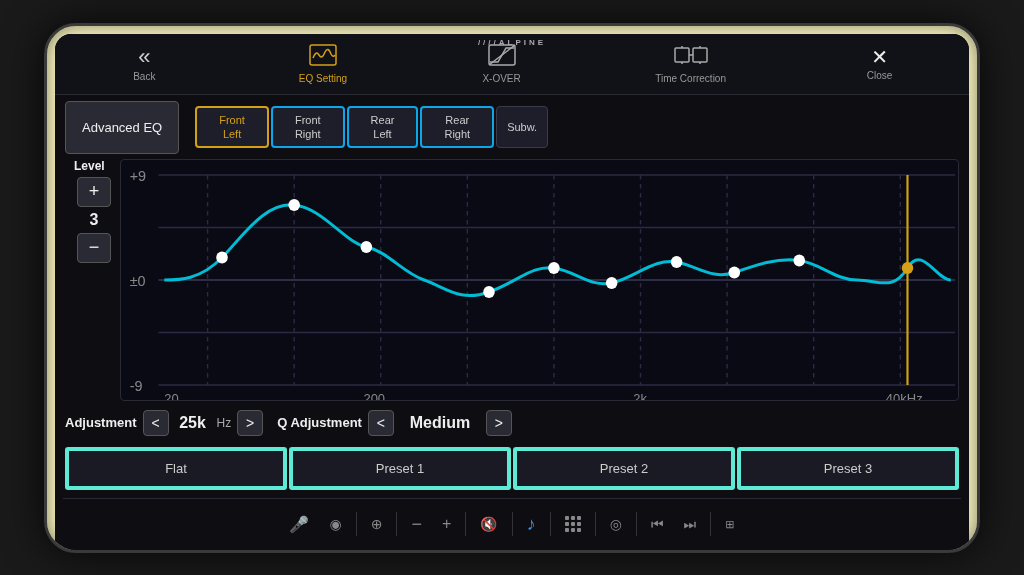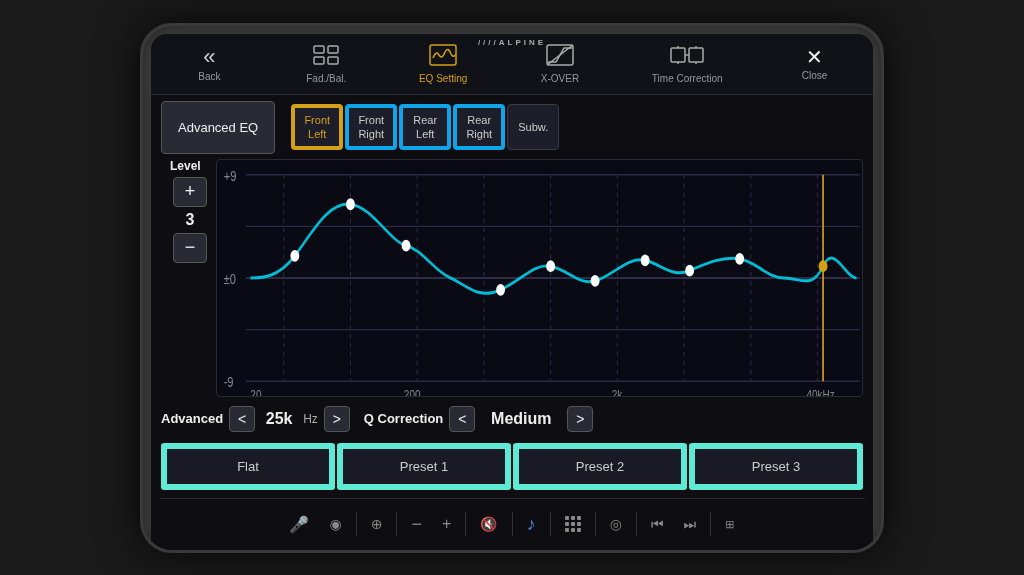--- a/index.html
+++ b/index.html
@@ -8,23 +8,23 @@
       display: flex;
       align-items: center;
       justify-content: center;
       width: 1024px;
       height: 575px;
       font-family: Arial, sans-serif;
       overflow: hidden;
     }
 
     .device-frame {
-      width: 744px;
+      width: 936px;
       height: 530px;
-      background: #404040;
+      background: #fef9c3;
       border-radius: 32px;
       border: 3px solid #3a3a3a;
       box-shadow: 0 0 40px rgba(0,0,0,0.8), inset 0 0 20px rgba(0,0,0,0.5);
       display: flex;
       flex-direction: column;
       overflow: hidden;
       position: relative;
     }
 
     .screen {
@@ -113,23 +113,23 @@
     }
 
     .channel-tabs {
       display: flex;
       gap: 2px;
       margin-left: 10px;
     }
 
     .channel-tab {
       background: #1e1e2a;
-      border: 4px solid #0ea5e9;
+      border: 2px solid #0ea5e9;
       color: #ccc;
-      padding: 5px 0;
+      padding: 5px 22px;
       border-radius: 4px;
       font-size: 11px;
       cursor: pointer;
       text-align: center;
       line-height: 1.3;
       min-width: 52px;
     }
 
     .channel-tab.active {
       background: #1e1e2a;
@@ -264,21 +264,21 @@
     
     .preset-row {
       display: flex;
       gap: 2px;
       padding: 2px 0;
     }
 
     .preset-btn {
       flex: 1;
       background: #1a1a25;
-      border: 6px solid #5eead4;
+      border: 4px solid #5eead4;
       color: #ccc;
       padding: 10px 5px;
       font-size: 13px;
       cursor: pointer;
       text-align: center;
       border-radius: 3px;
     }
 
     
     .bottom-bar {
@@ -356,31 +356,20 @@
   <div class="screen">
 
     <div class="top-nav">
       <span class="alpine-logo">////ALPINE</span>
 
       <div class="nav-item">
         <div class="nav-icon">«</div>
         <div class="nav-label">Back</div>
       </div>
 
-      <div class="nav-item">
-        <div class="nav-icon">
-          <svg width="28" height="22" viewBox="0 0 28 22">
-            <rect x="2" y="2" width="10" height="7" rx="1" fill="none" stroke="#aaa" stroke-width="1.5"></rect>
-            <rect x="16" y="2" width="10" height="7" rx="1" fill="none" stroke="#aaa" stroke-width="1.5"></rect>
-            <rect x="2" y="13" width="10" height="7" rx="1" fill="none" stroke="#aaa" stroke-width="1.5"></rect>
-            <rect x="16" y="13" width="10" height="7" rx="1" fill="none" stroke="#aaa" stroke-width="1.5"></rect>
-          </svg>
-        </div>
-        <div class="nav-label">Fad./Bal.</div>
-      </div>
 
       <div class="nav-item active">
         <div class="nav-icon">
           <svg width="28" height="22" viewBox="0 0 28 22">
             <rect x="1" y="1" width="26" height="20" rx="2" fill="none" stroke="#d4a017" stroke-width="1.5"></rect>
             <path d="M4 14 Q7 6 10 11 Q13 16 16 8 Q19 2 22 10 Q24 14 26 11" fill="none" stroke="#d4a017" stroke-width="1.5"></path>
           </svg>
         </div>
         <div class="nav-label">EQ Setting</div>
       </div>
@@ -492,26 +481,26 @@
             <circle cx="340" cy="82" r="4" class="eq-point"></circle>
             <circle cx="385" cy="68" r="4" class="eq-point"></circle>
             <circle cx="425" cy="75" r="4" class="eq-point"></circle>
             <circle cx="470" cy="67" r="4" class="eq-point"></circle>
             <circle cx="545" cy="72" r="4" fill="#d4a017"></circle>
           </svg>
         </div>
       </div>
 
       <div class="freq-bar">
-        <span class="freq-label">Advanced</span>
+        <span class="freq-label">Adjustment</span>
         <button class="freq-nav-btn">&lt;</button>
         <span class="freq-value">25k</span>
         <span class="freq-unit">Hz</span>
         <button class="freq-nav-btn">&gt;</button>
-        <span class="q-label">Q Correction</span>
+        <span class="q-label">Q Adjustment</span>
         <button class="freq-nav-btn">&lt;</button>
         <span class="q-value">Medium</span>
         <button class="freq-nav-btn">&gt;</button>
       </div>
 
       <div class="preset-row">
         <button class="preset-btn">Flat</button>
         <button class="preset-btn">Preset 1</button>
         <button class="preset-btn">Preset 2</button>
         <button class="preset-btn">Preset 3</button>

